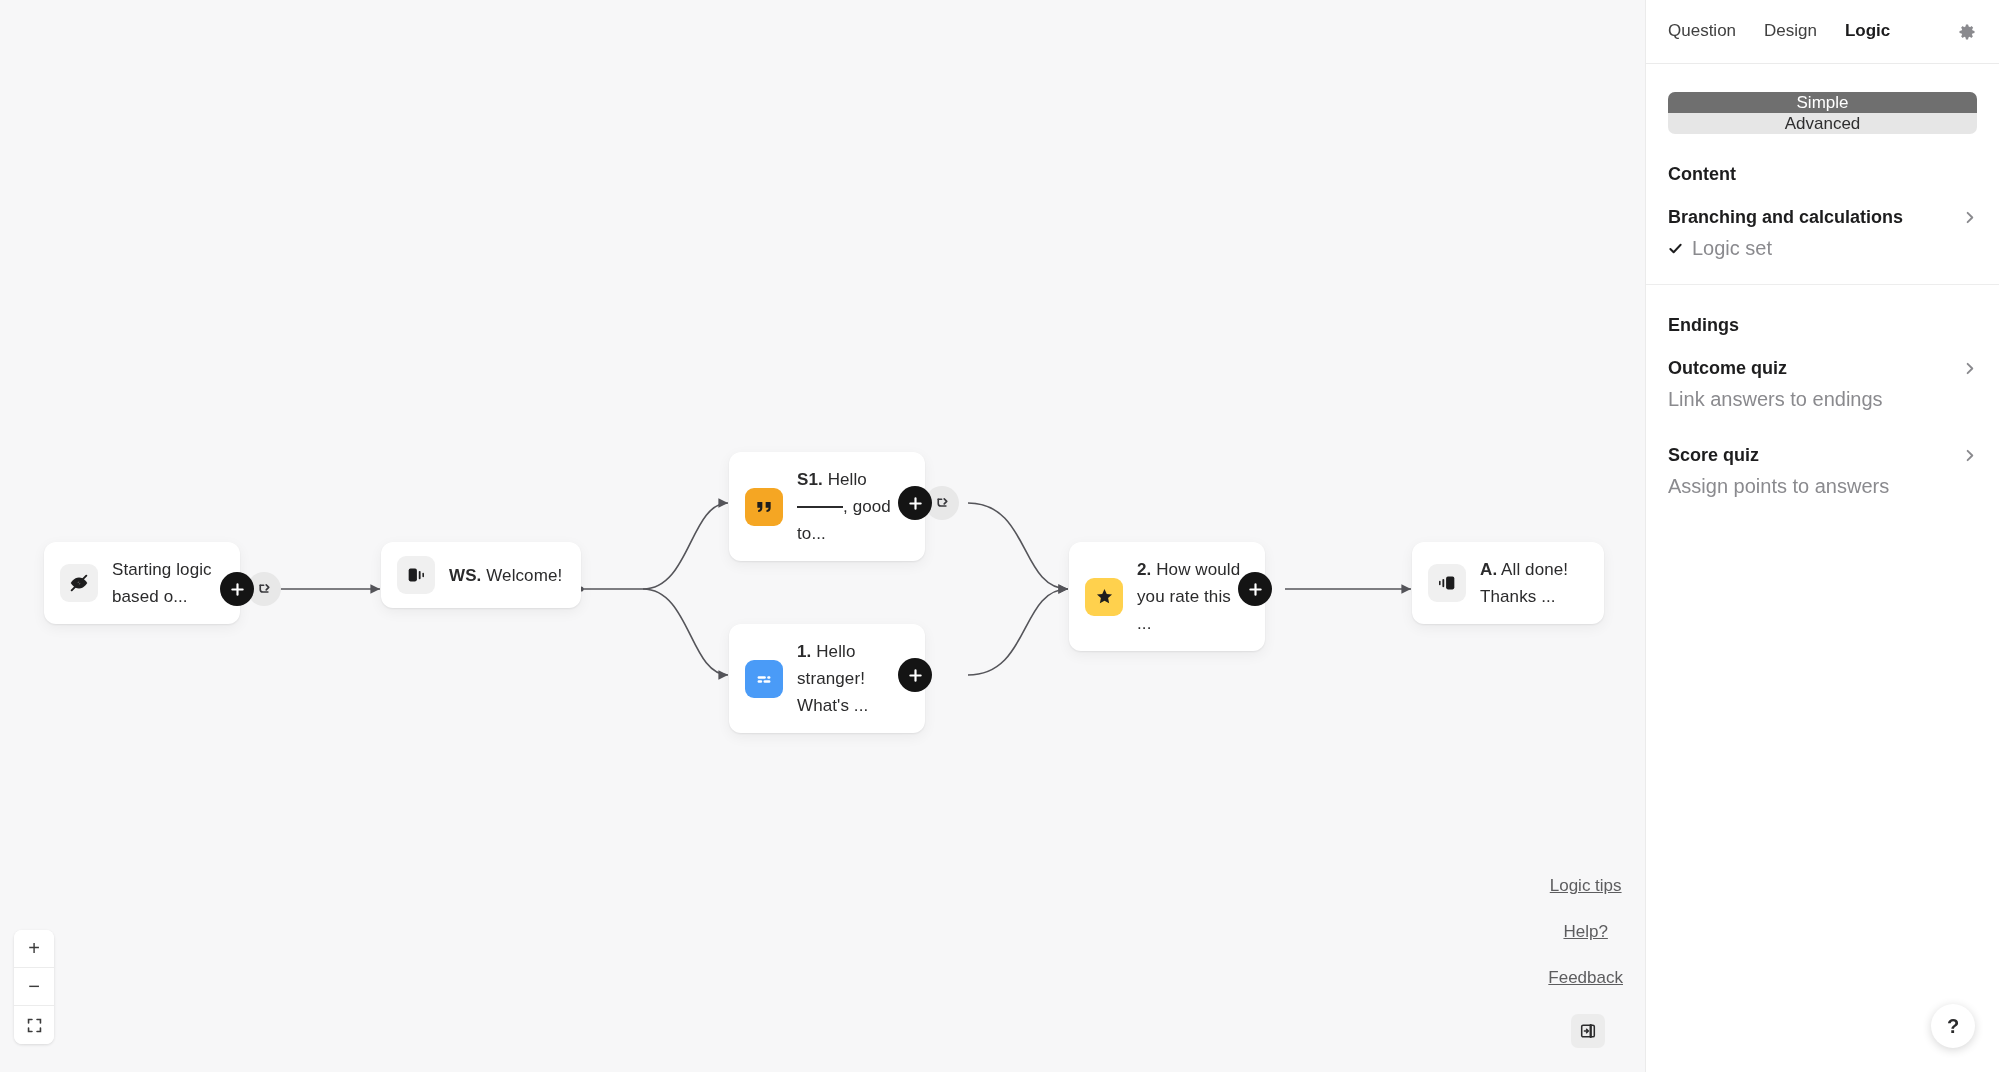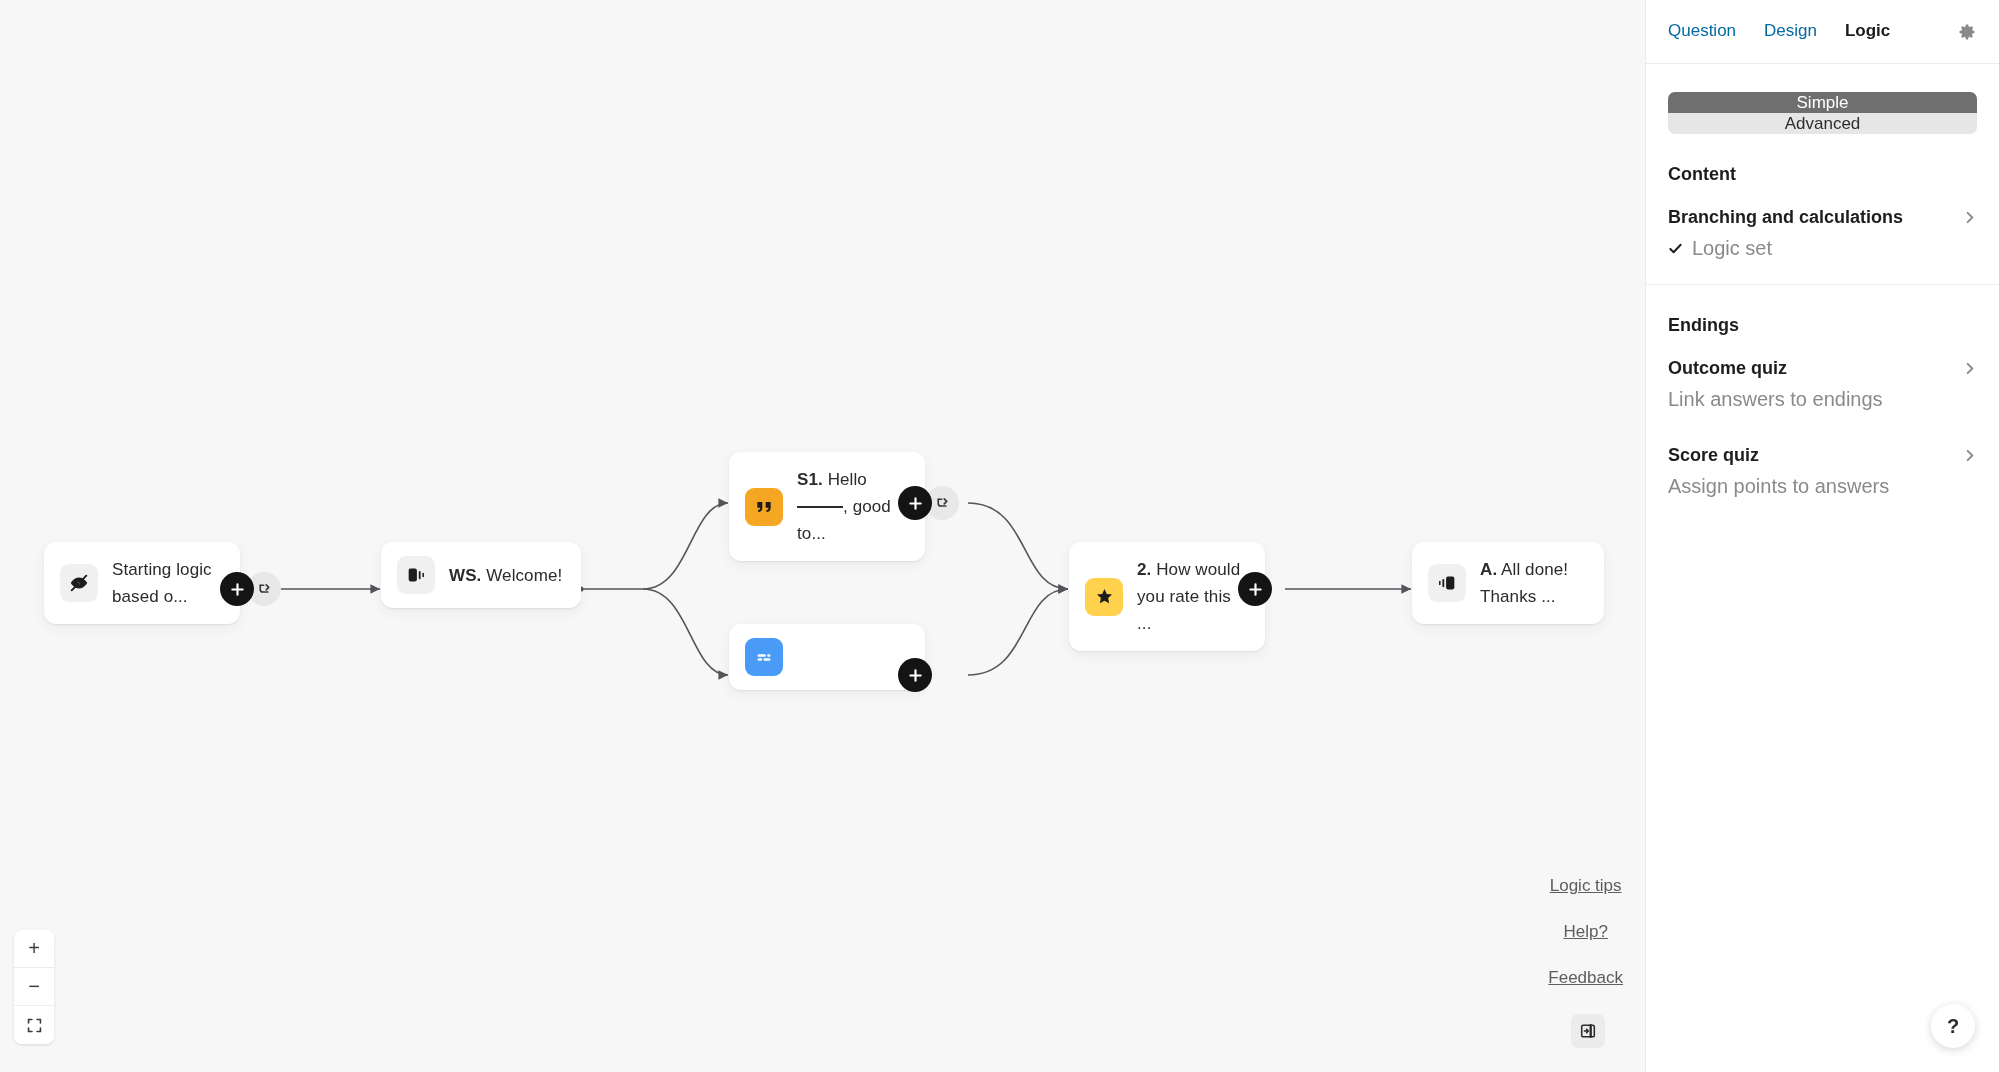--- a/index.html
+++ b/index.html
@@ -135,21 +135,21 @@
   }
   .panel-tabs {
     height: 64px;
     display: flex; align-items: center;
     gap: 28px;
     padding: 0 22px;
     border-bottom: 1px solid #ebebeb;
   }
   .tab {
     font-size: 17px;
-    color: #0369a1;
+    color: #404040;
     cursor: pointer;
     padding-bottom: 2px;
   }
   .tab.active { color: #1b1b1c; font-weight: 700; }
   .gear-btn { margin-left: auto; cursor: pointer; display: flex; }
 
   .segmented {
     margin: 28px 22px 0;
     display: flex;
     border-radius: 7px;
@@ -301,20 +301,24 @@
     </div>
 
     <div class="node" style="left:729px; top:624px; width:196px;">
       <span class="node-icon blue">
         <svg width="22" height="22" viewBox="0 0 24 24" fill="#ffffff">
           <rect x="5" y="9" width="9" height="2.6" rx="1.3"></rect>
           <rect x="15.5" y="9" width="3.5" height="2.6" rx="1.3"></rect>
           <rect x="5" y="13.4" width="5" height="2.6" rx="1.3"></rect>
           <rect x="11.5" y="13.4" width="7.5" height="2.6" rx="1.3"></rect>
         </svg>
+      </span>
+      <span class="node-text">
+        <b>1.</b>
+        <span>Hello stranger! What's ...</span>
       </span>
     </div>
     <div class="plus-btn" style="left:898px; top:658px;">
       <svg width="15" height="15" viewBox="0 0 16 16" stroke="#ffffff" stroke-width="2.3" stroke-linecap="round">
         <path d="M8 2.5v11M2.5 8h11"></path>
       </svg>
     </div>
 
     <div class="node" style="left:1069px; top:542px; width:196px;">
       <span class="node-icon yellow">

